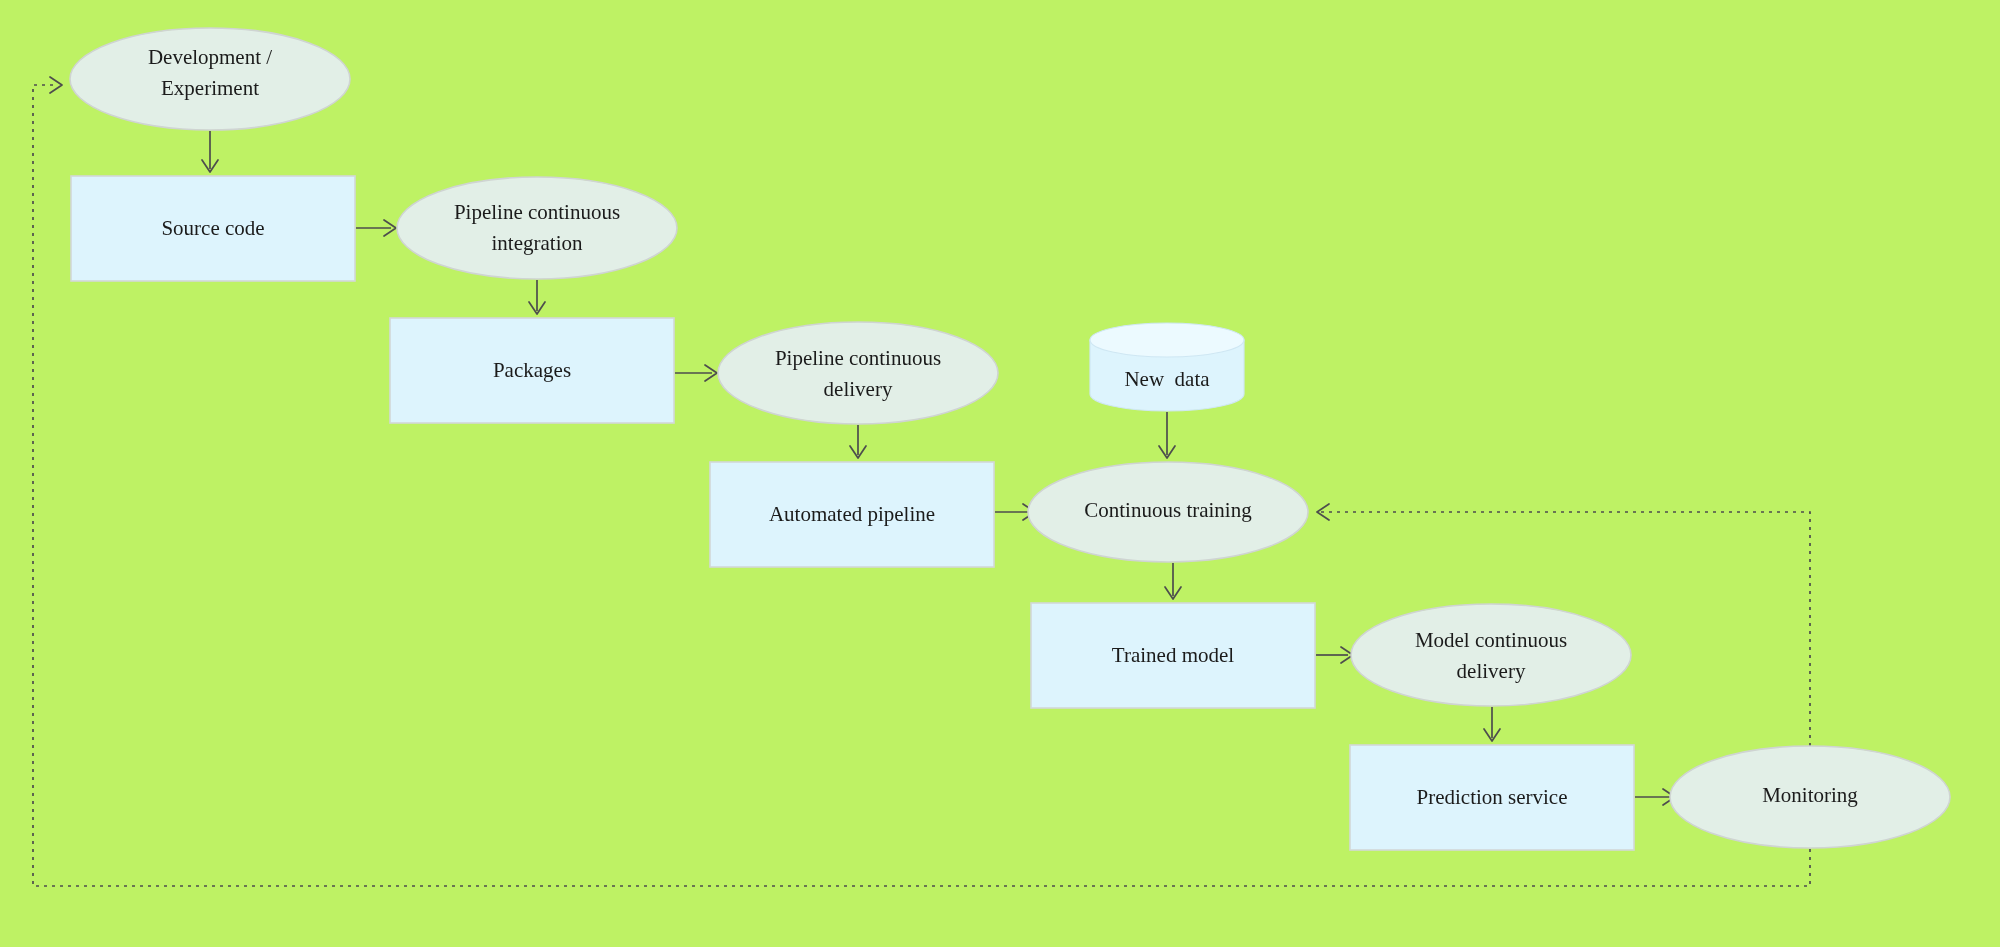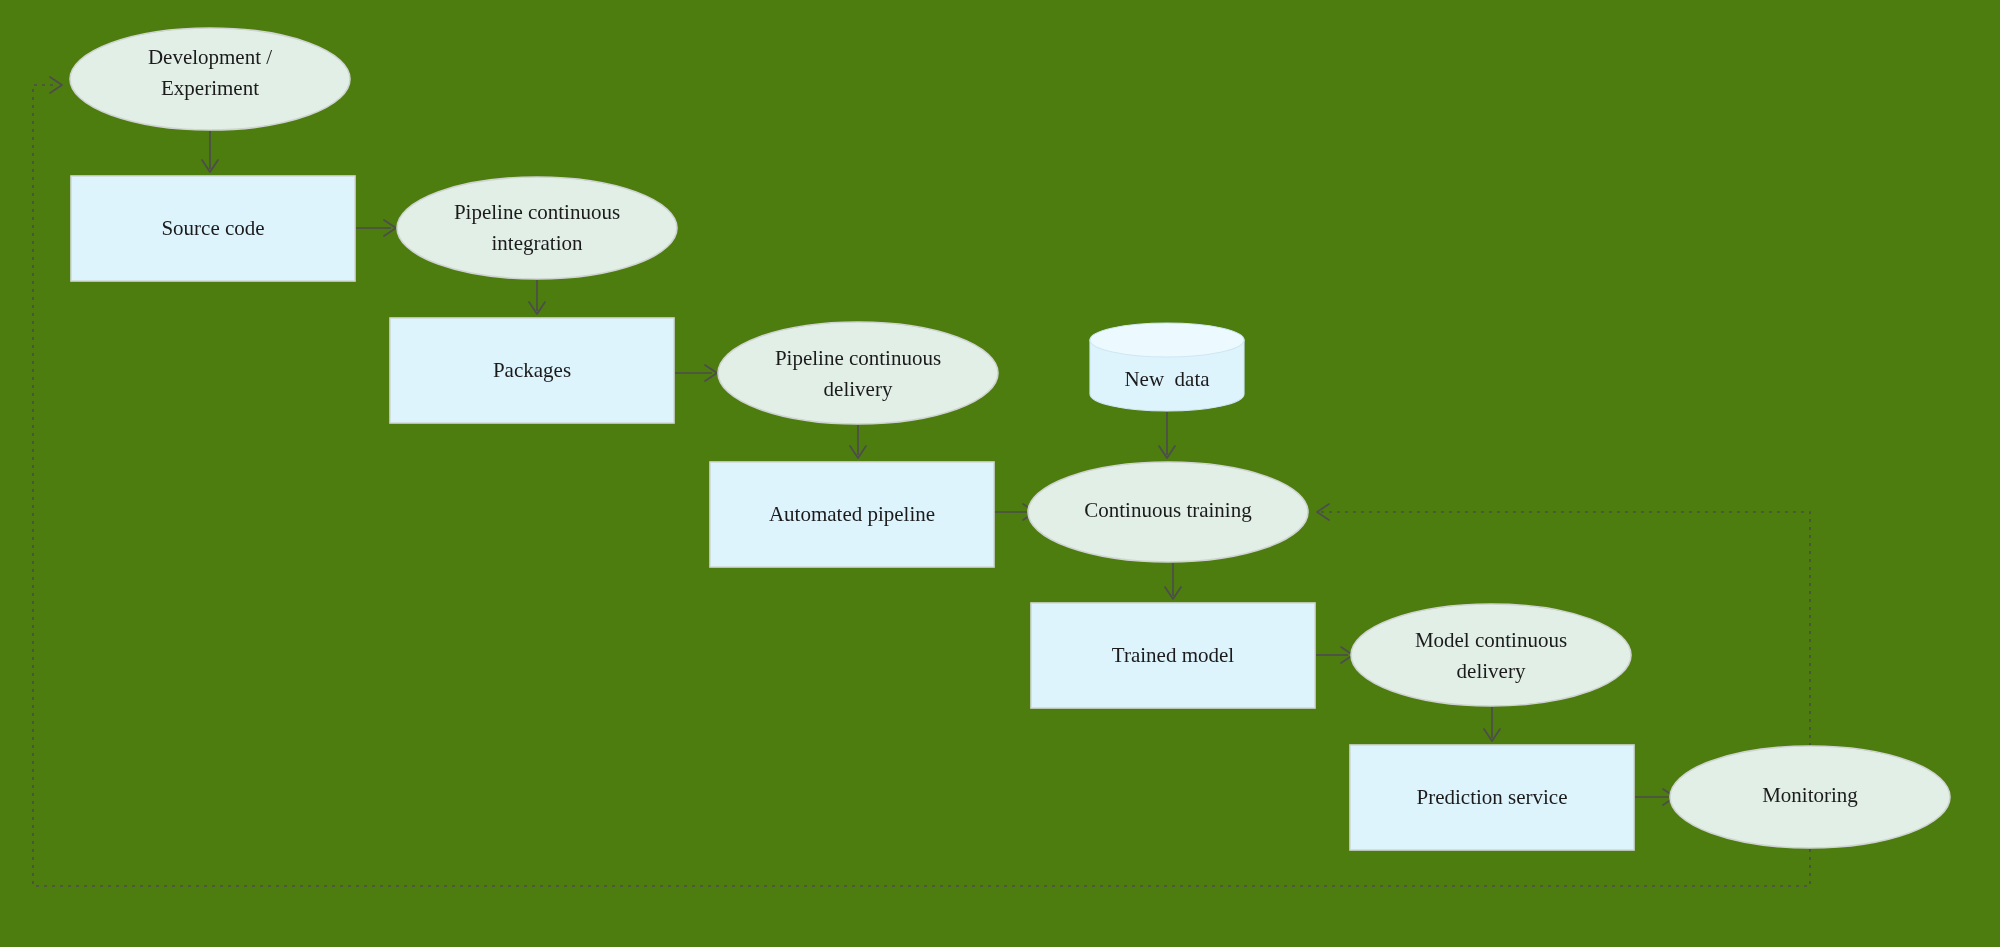--- a/index.html
+++ b/index.html
@@ -10,21 +10,21 @@
   body {
     width: 2000px;
     height: 947px;
     overflow: hidden;
     font-family: "Liberation Serif", "DejaVu Serif", serif;
   }
   #diagram-root {
     position: relative;
     width: 2000px;
     height: 947px;
-    background: #4d7c0f;
+    background: #bef264;
   }
   svg#flow {
     display: block;
     width: 2000px;
     height: 947px;
   }
   .node-shape {
     stroke: #cfd4d2;
     stroke-width: 1.6;
   }

